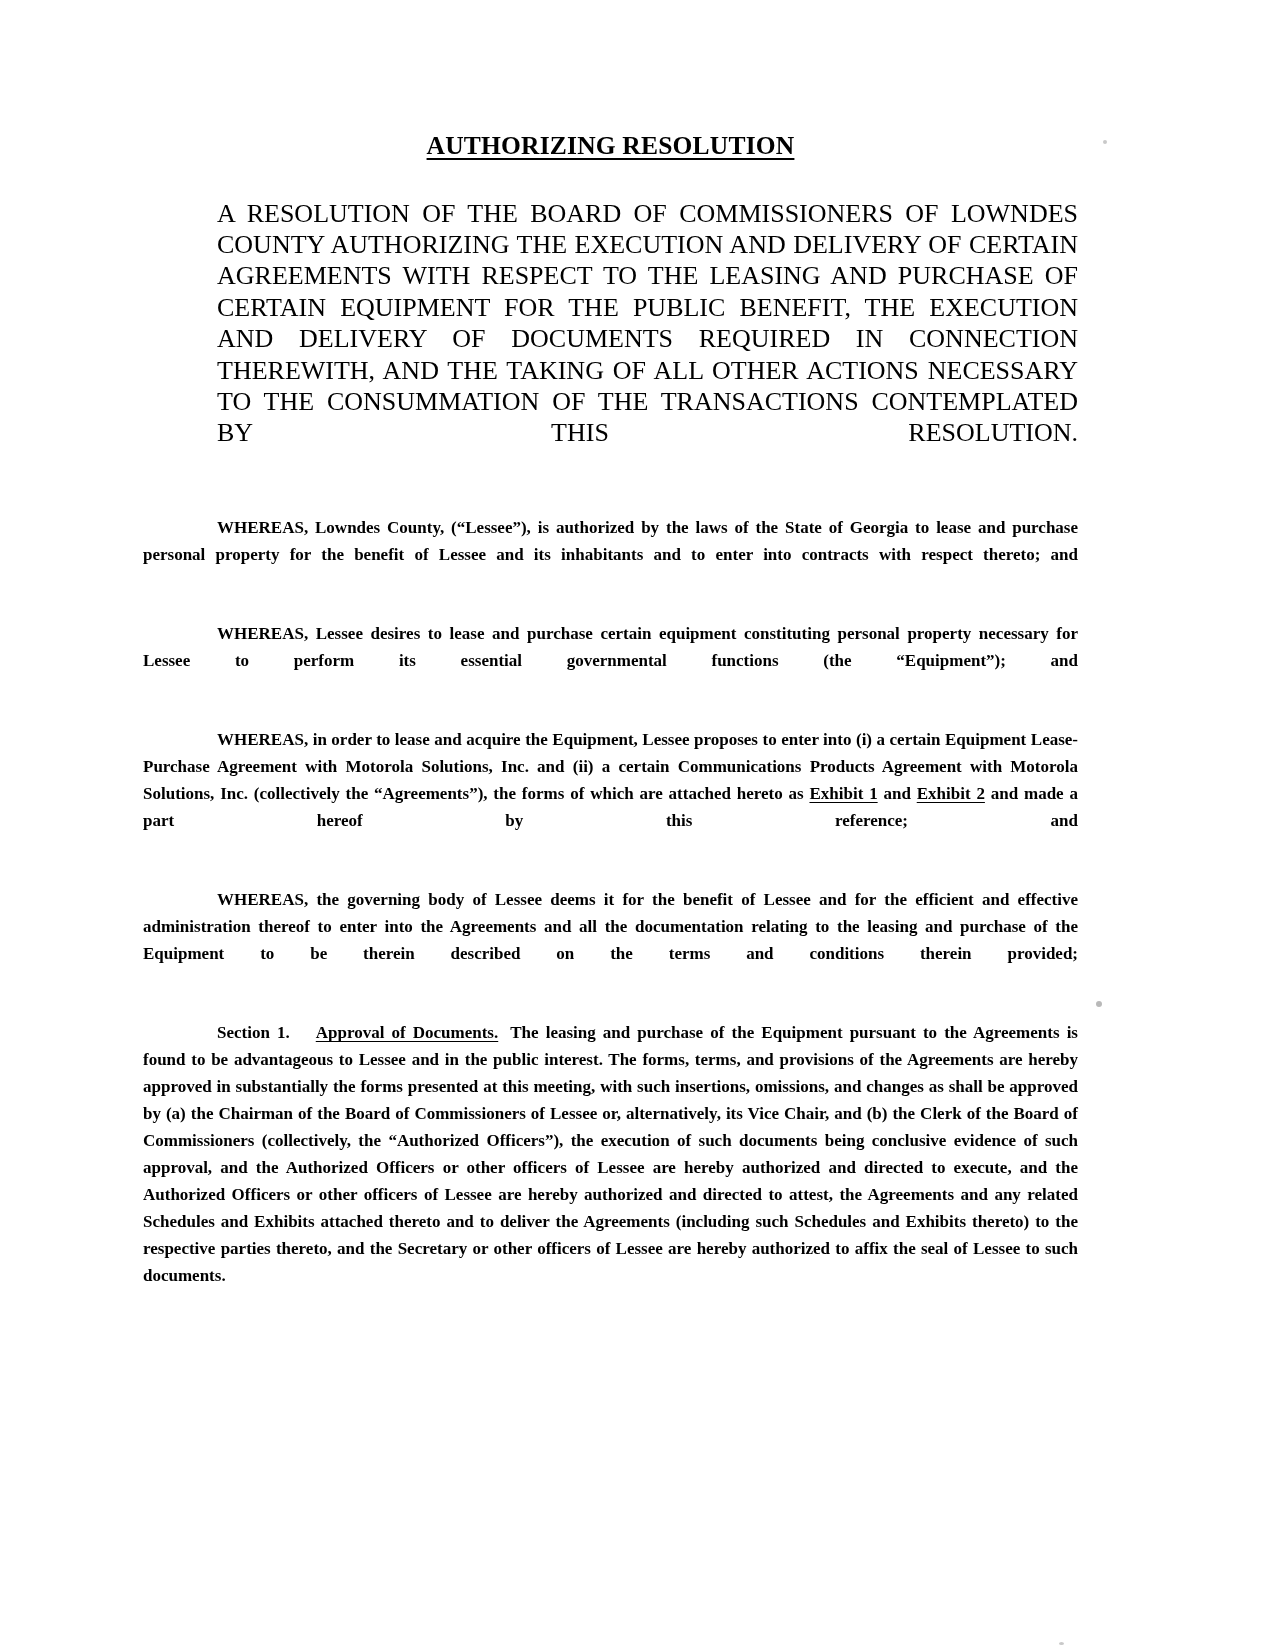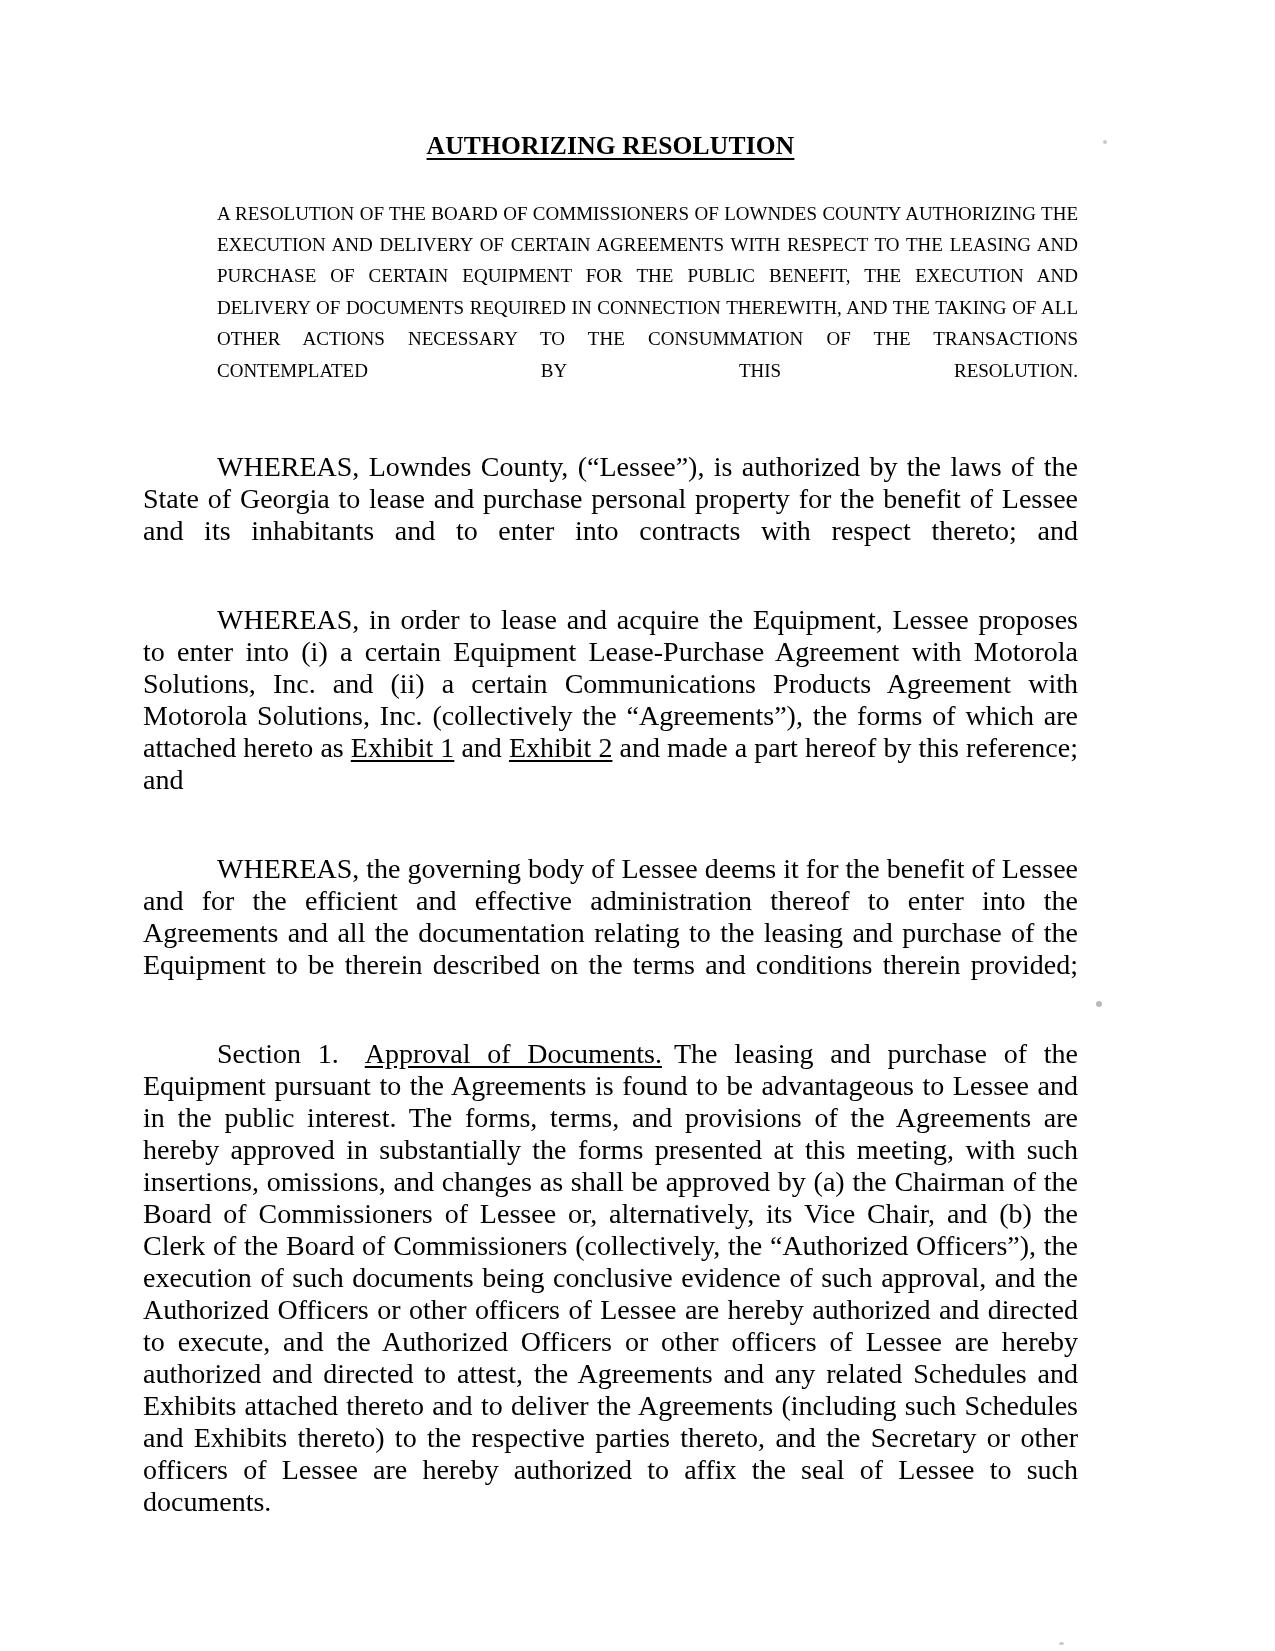--- a/index.html
+++ b/index.html
@@ -33,31 +33,32 @@
     letter-spacing: 0.2px;
     margin: 0 0 36px 0;
     line-height: 1.2;
   }
   .doc-title span.ttl {
     text-decoration: underline;
     text-underline-offset: 4px;
   }
   p.para {
     margin: 0 0 25px 0;
-    font-size: 28px;
-    line-height: 32px;
+    font-size: 17px;
+    line-height: 27px;
     text-align: justify;
     text-justify: inter-word;
     -webkit-hyphens: none;
     hyphens: none;
+    font-weight: bold;
   }
   p.caps {
     margin: 0 0 34px 0;
     padding-left: 74px;
-    font-size: 19px;
+    font-size: 26px;
     line-height: 31.4px;
     text-align: justify;
   }
   p.caps::after,
   p.para::after {
     content: "";
     display: inline-block;
     width: 100%;
   }
   p.lastline::after { content: none; }
@@ -98,20 +99,21 @@
   <div class="content">
 
     <h1 class="doc-title">
       <span class="ttl">AUTHORIZING RESOLUTION</span>
     </h1>
 
     <p class="caps">A RESOLUTION OF THE BOARD OF COMMISSIONERS OF LOWNDES COUNTY AUTHORIZING THE EXECUTION AND DELIVERY OF CERTAIN AGREEMENTS WITH RESPECT TO THE LEASING AND PURCHASE OF CERTAIN EQUIPMENT FOR THE PUBLIC BENEFIT, THE EXECUTION AND DELIVERY OF DOCUMENTS REQUIRED IN CONNECTION THEREWITH, AND THE TAKING OF ALL OTHER ACTIONS NECESSARY TO THE CONSUMMATION OF THE TRANSACTIONS CONTEMPLATED BY THIS RESOLUTION.</p>
 
     <p class="para"><span class="indent"></span><span>WHEREAS, Lowndes County, (“Lessee”), is authorized by the laws of the State of Georgia to lease and purchase personal property for the benefit of Lessee and its inhabitants and to enter into contracts with respect thereto; and</span></p>
 
+    <p class="para"><span class="indent"></span><span>WHEREAS, Lessee desires to lease and purchase certain equipment constituting personal property necessary for Lessee to perform its essential governmental functions (the “Equipment”); and</span></p>
 
     <p class="para"><span class="indent"></span><span>WHEREAS, in order to lease and acquire the Equipment, Lessee proposes to enter into (i) a certain Equipment Lease-Purchase Agreement with Motorola Solutions, Inc. and (ii) a certain Communications Products Agreement with Motorola Solutions, Inc. (collectively the “Agreements”), the forms of which are attached hereto as </span><u class="ul">Exhibit 1</u><span> and </span><u class="ul">Exhibit 2</u><span> and made a part hereof by this reference; and</span></p>
 
     <p class="para"><span class="indent"></span><span>WHEREAS, the governing body of Lessee deems it for the benefit of Lessee and for the efficient and effective administration thereof to enter into the Agreements and all the documentation relating to the leasing and purchase of the Equipment to be therein described on the terms and conditions therein provided;</span></p>
 
 
     <p class="para lastline"><span class="indent"></span><span>Section 1.</span><span class="sec-gap"></span><u class="ul">Approval of Documents.</u><span class="sec-gap-sm"></span><span>The leasing and purchase of the Equipment pursuant to the Agreements is found to be advantageous to Lessee and in the public interest. The forms, terms, and provisions of the Agreements are hereby approved in substantially the forms presented at this meeting, with such insertions, omissions, and changes as shall be approved by (a) the Chairman of the Board of Commissioners of Lessee or, alternatively, its Vice Chair, and (b) the Clerk of the Board of Commissioners (collectively, the “Authorized Officers”), the execution of such documents being conclusive evidence of such approval, and the Authorized Officers or other officers of Lessee are hereby authorized and directed to execute, and the Authorized Officers or other officers of Lessee are hereby authorized and directed to attest, the Agreements and any related Schedules and Exhibits attached thereto and to deliver the Agreements (including such Schedules and Exhibits thereto) to the respective parties thereto, and the Secretary or other officers of Lessee are hereby authorized to affix the seal of Lessee to such documents.</span></p>
 
   </div>
 </div>

